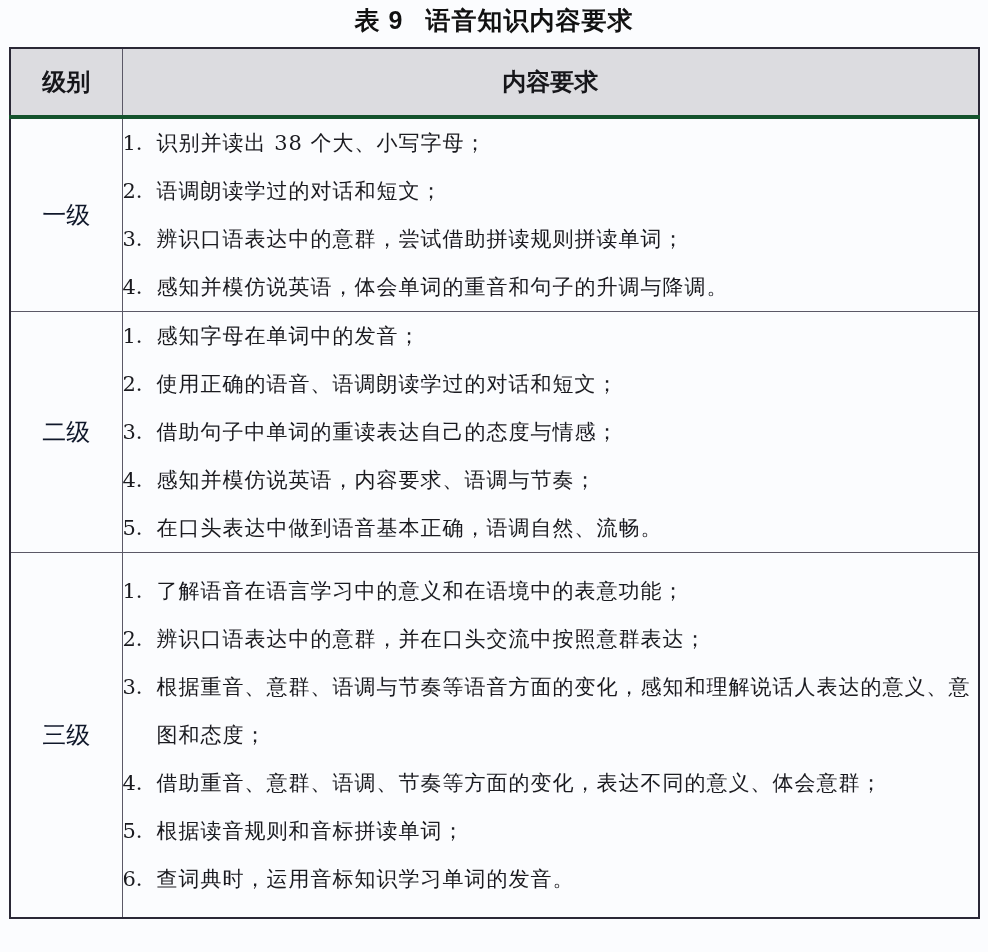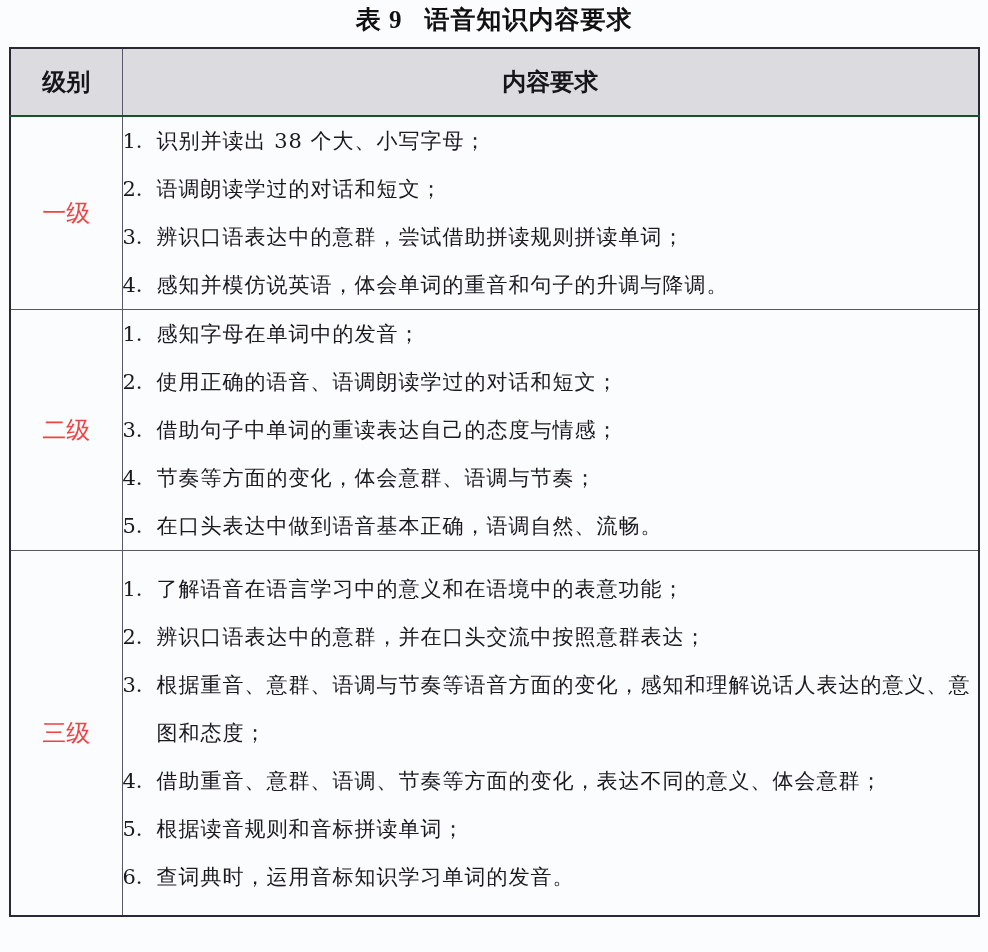--- a/index.html
+++ b/index.html
@@ -14,21 +14,21 @@
       overflow: hidden;
       font-family: "DejaVu Serif", "Liberation Serif", serif;
       color: #1a1a1f;
     }
     .caption {
       position: absolute;
       left: 0;
       top: 2px;
       width: 988px;
       text-align: center;
-      font-family: Liberation Serif, serif;
+      font-family: Liberation Sans, sans-serif;
       font-weight: bold;
       font-size: 25px;
       line-height: 36px;
       color: #111;
       letter-spacing: 1px;
     }
     .caption .num { margin-right: 22px; }
     table.req {
       position: absolute;
       left: 9px;
@@ -46,27 +46,27 @@
     }
     table.req { border: 2.5px solid #2a2836; }
     table.req thead th {
       background: #dcdce0;
       height: 66px;
       font-family: "DejaVu Sans", "Liberation Sans", sans-serif;
       font-weight: bold;
       font-size: 24px;
       text-align: center;
       color: #16161a;
-      border-bottom: 2px solid #14532d;
+      border-bottom: 4px solid #14532d;
     }
     td.level {
       text-align: center;
       font-family: "DejaVu Sans", "Liberation Sans", sans-serif;
       font-size: 24px;
-      color: #ef4444;
+      color: #0f172a;
     }
     td.content {
       padding: 9px 8px 9px 12px;
       font-size: 21px;
       line-height: 48px;
     }
     .item {
       display: flex;
     }
     .item .idx {
@@ -130,21 +130,21 @@
         <div class="item">
             <span class="idx">2.</span>
             <span class="txt">使用正确的语音、语调朗读学过的对话和短文；</span>
           </div>
         <div class="item">
             <span class="idx">3.</span>
             <span class="txt">借助句子中单词的重读表达自己的态度与情感；</span>
           </div>
         <div class="item">
             <span class="idx">4.</span>
-            <span class="txt">节奏等方面的变化，体会意群、语调与节奏；</span>
+            <span class="txt">感知并模仿说英语，内容要求、语调与节奏；</span>
           </div>
         <div class="item">
             <span class="idx">5.</span>
             <span class="txt">在口头表达中做到语音基本正确，语调自然、流畅。</span>
           </div>
       </td>
     </tr>
     <tr class="r3">
       <td class="level">三级</td>
       <td class="content">

